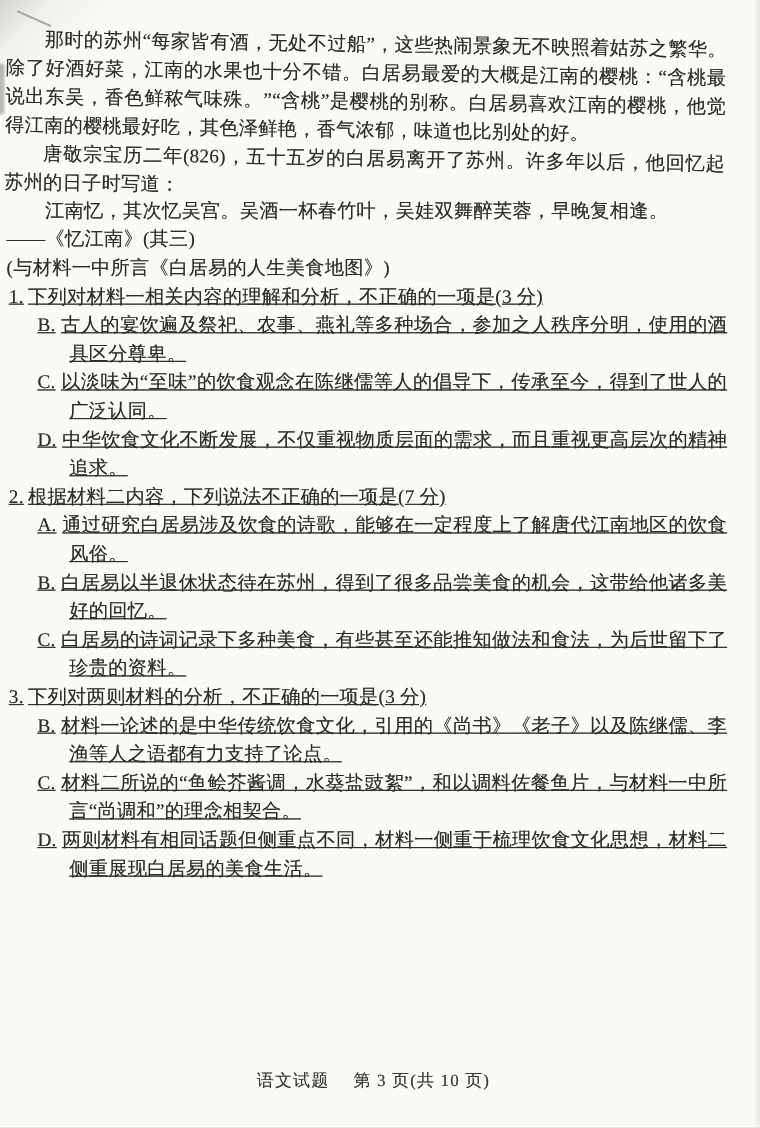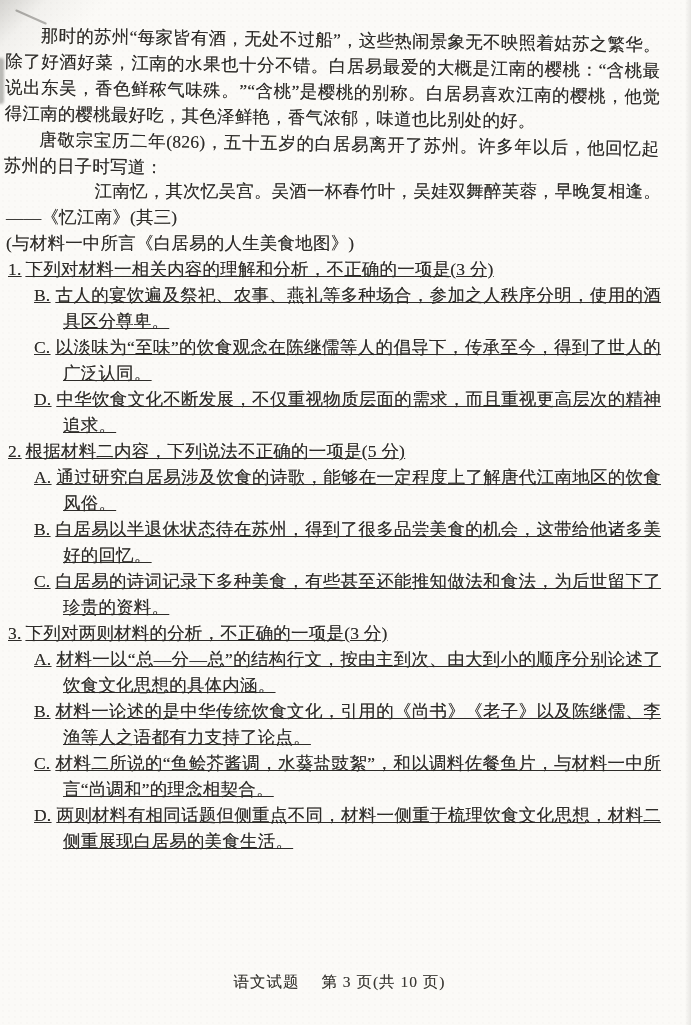--- a/index.html
+++ b/index.html
@@ -44,21 +44,21 @@
     position: relative;
     padding: 22px 30px 0 6px;
     font-size: 17.5px;
     line-height: 26px;
     text-shadow: 0 0 0.6px rgba(46,44,41,0.55);
     letter-spacing: 0.2px;
   }
   .tilt { transform: rotate(0.85deg); transform-origin: 0 0; }
   p { margin: 0; }
   .para { text-indent: 2em; text-align: justify; }
-  .poem { margin-left: 2em; text-align: right; }
+  .poem { margin-left: 2em; }
   .align-right { text-align: left; }
 
   .question { margin-top: 0; text-decoration: underline; }
   .stem { margin-left: 2px; }
   .qnum { margin-right: 4px; }
   .option {
     padding-left: 57px;
     text-indent: -29px;
     text-align: justify;
   }
@@ -97,29 +97,28 @@
     <p class="align-right">(与材料一中所言《白居易的人生美食地图》)</p>
 
     <div class="question">
       <p class="stem"><span class="qnum">1.</span><span>下列对材料一相关内容的理解和分析，不正确的一项是(3 分)</span></p>
       <p class="option"><span class="olabel">B.</span><span>古人的宴饮遍及祭祀、农事、燕礼等多种场合，参加之人秩序分明，使用的酒具区分尊卑。</span></p>
       <p class="option"><span class="olabel">C.</span><span>以淡味为“至味”的饮食观念在陈继儒等人的倡导下，传承至今，得到了世人的广泛认同。</span></p>
       <p class="option"><span class="olabel">D.</span><span>中华饮食文化不断发展，不仅重视物质层面的需求，而且重视更高层次的精神追求。</span></p>
     </div>
 
     <div class="question">
-      <p class="stem"><span class="qnum">2.</span><span>根据材料二内容，下列说法不正确的一项是(5 分)</span></p>
+      <p class="stem"><span class="qnum">2.</span><span>根据材料二内容，下列说法不正确的一项是(7 分)</span></p>
       <p class="option"><span class="olabel">A.</span><span>通过研究白居易涉及饮食的诗歌，能够在一定程度上了解唐代江南地区的饮食风俗。</span></p>
       <p class="option"><span class="olabel">B.</span><span>白居易以半退休状态待在苏州，得到了很多品尝美食的机会，这带给他诸多美好的回忆。</span></p>
       <p class="option"><span class="olabel">C.</span><span>白居易的诗词记录下多种美食，有些甚至还能推知做法和食法，为后世留下了珍贵的资料。</span></p>
     </div>
 
     <div class="question">
       <p class="stem"><span class="qnum">3.</span><span>下列对两则材料的分析，不正确的一项是(3 分)</span></p>
-      <p class="option"><span class="olabel">A.</span><span>材料一以“总—分—总”的结构行文，按由主到次、由大到小的顺序分别论述了饮食文化思想的具体内涵。</span></p>
       <p class="option"><span class="olabel">B.</span><span>材料一论述的是中华传统饮食文化，引用的《尚书》《老子》以及陈继儒、李渔等人之语都有力支持了论点。</span></p>
       <p class="option"><span class="olabel">C.</span><span>材料二所说的“鱼鲙芥酱调，水葵盐豉絮”，和以调料佐餐鱼片，与材料一中所言“尚调和”的理念相契合。</span></p>
       <p class="option"><span class="olabel">D.</span><span>两则材料有相同话题但侧重点不同，材料一侧重于梳理饮食文化思想，材料二侧重展现白居易的美食生活。</span></p>
     </div>
 
   </div>
 
   <div class="footer">
     <span>语文试题</span><span class="fgap"></span><span>第 3 页(共 10 页)</span>
   </div>

